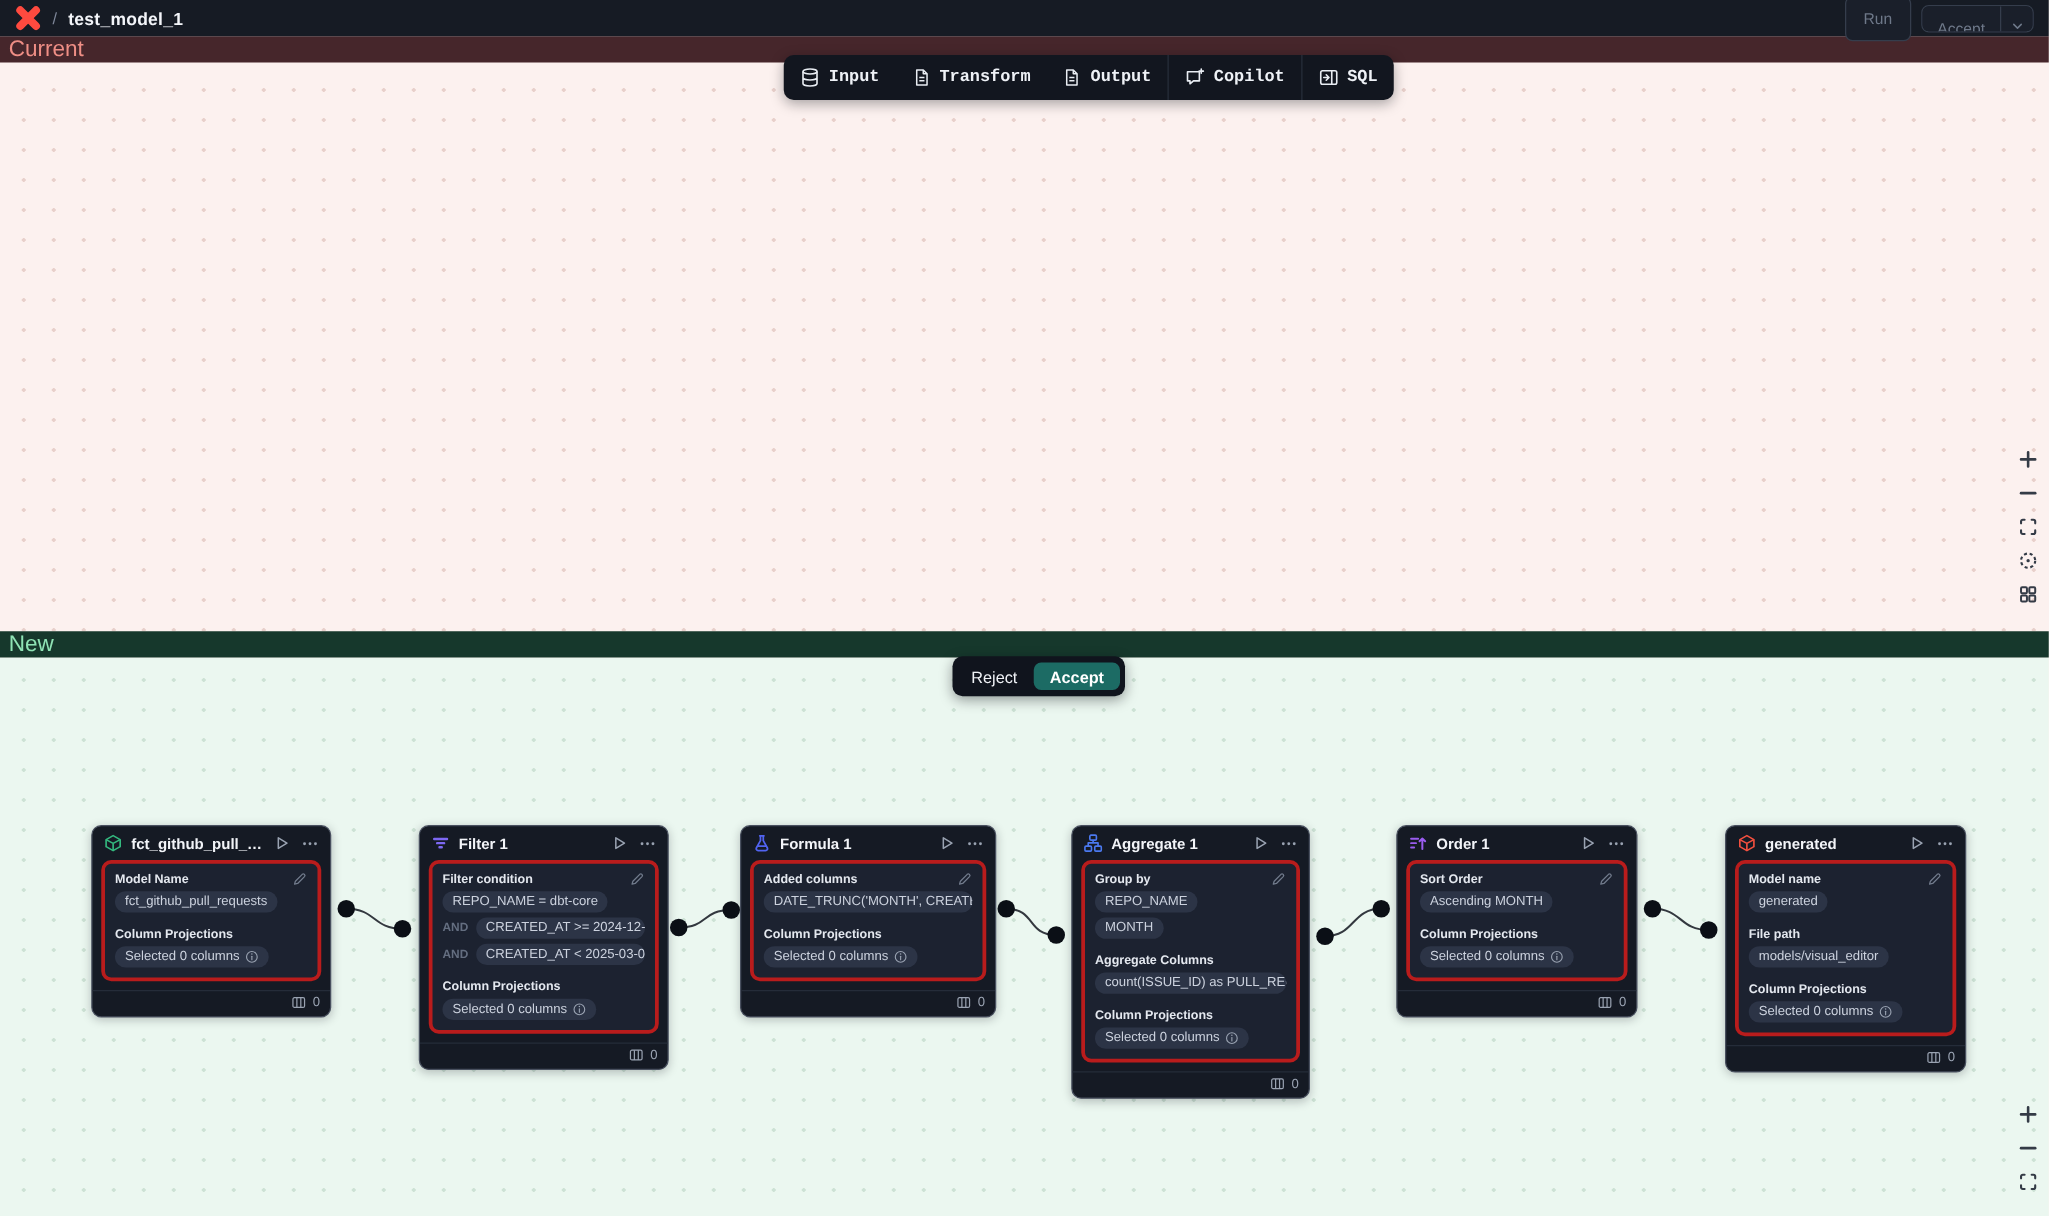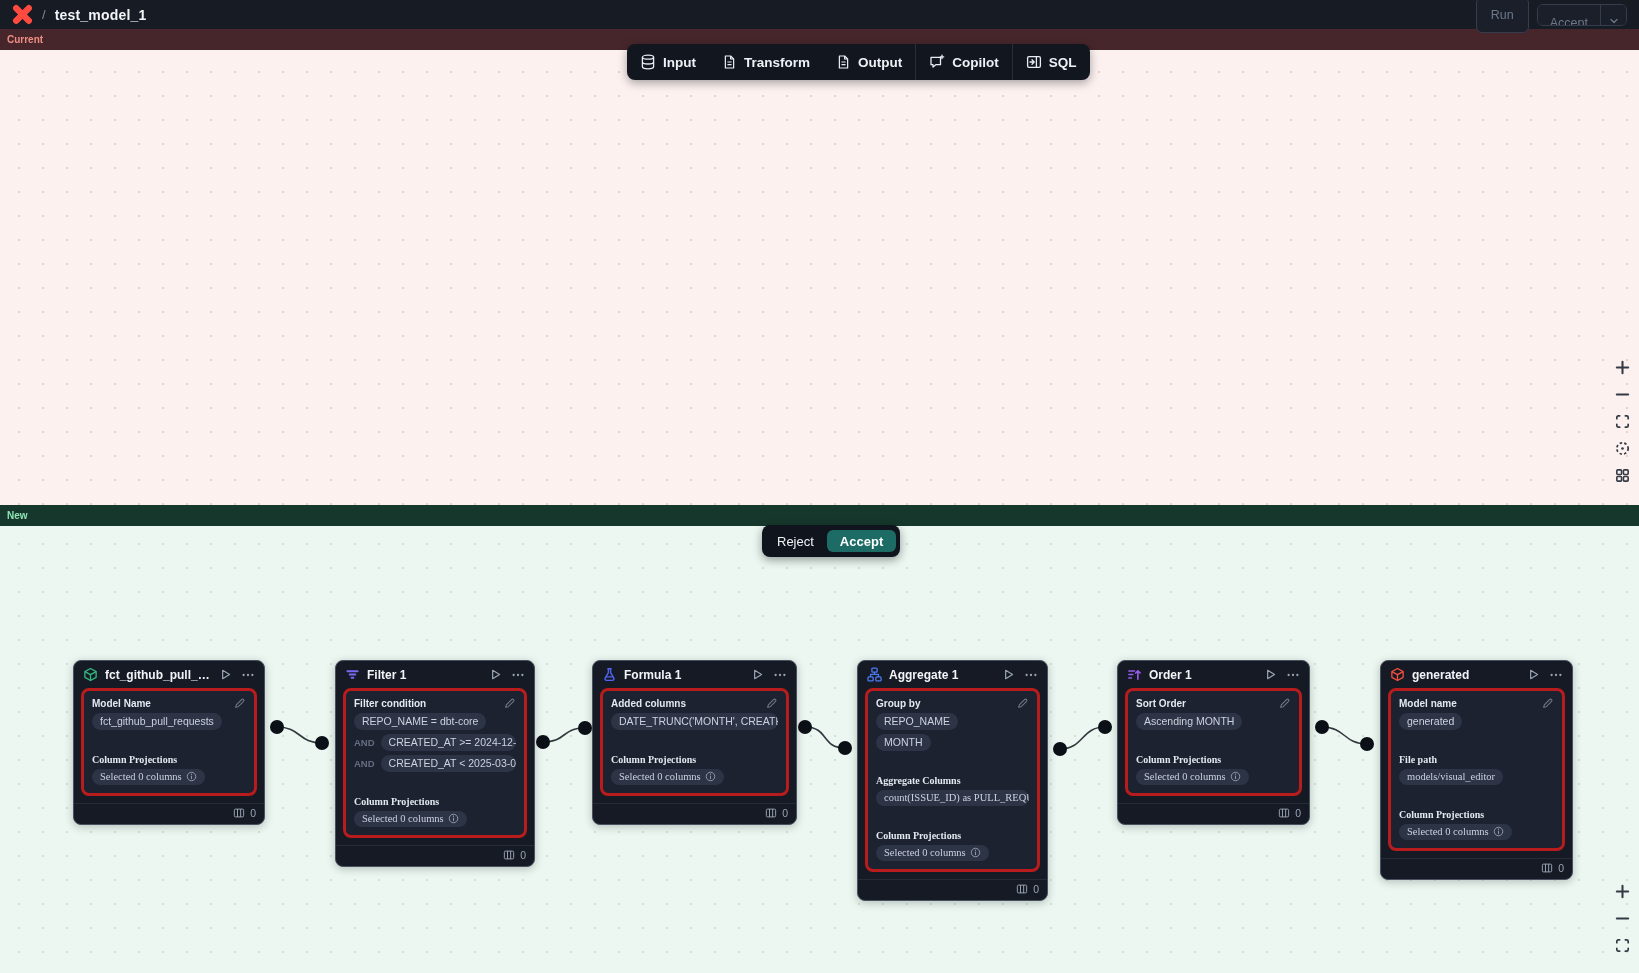--- a/index.html
+++ b/index.html
@@ -15,38 +15,38 @@
   .page-title { color:#f3f5f9; font-weight:700; font-size:14px; letter-spacing:.2px; }
   .header-actions { margin-left:auto; display:flex; gap:8px; align-items:center; }
   .btn, .split-main, .split-chevron { background:#1a1f2a; border:1px solid #353d4c; color:#6e7889;
         font-size:12.5px; font-family:inherit; height:36px; display:flex; align-items:center; cursor:pointer; }
   .btn { border-radius:6px; padding:0 14px; }
   .split-btn { display:flex; border-radius:6px; overflow:hidden; border:1px solid #353d4c; height:22px; }
   .split-main { border:none; padding:0 12px; }
   .split-chevron { border:none; border-left:1px solid #353d4c; width:26px; justify-content:center; }
 
   
-  .version-bar { position:absolute; left:0; right:0; height:21px; font-size:10px;
-                 line-height:21px; padding-left:7px; font-weight:700; z-index:8; }
+  .version-bar { position:absolute; left:0; right:0; height:21px; font-size:18px;
+                 line-height:21px; padding-left:7px; font-weight:400; z-index:8; }
   .version-bar.current { top:29px; background:#46262b; color:#ef8e85; }
   .version-bar.new { top:505px; background:#16382c; color:#8fe3b5; }
   .pane { position:absolute; left:0; right:0; }
   .current-pane { top:50px; height:455px; background:#fcf1ef;
       background-image:radial-gradient(#e8d0cb 1.3px, transparent 1.4px);
       background-size:24px 24px; background-position:7px 10px; }
   .new-pane { top:526px; height:447px; background:#ebf7f0;
       background-image:radial-gradient(#cde2d5 1.3px, transparent 1.4px);
       background-size:24px 24px; background-position:7px 6px; }
 
   
   .toolbar { position:absolute; top:44px; left:627px; height:36px; background:#12161f;
              border-radius:8px; display:flex; align-items:stretch; color:#eef1f6;
              box-shadow:0 3px 10px rgba(10,12,18,.35); z-index:25; }
   .toolbar-item { display:flex; align-items:center; gap:7px; padding:0 13px; background:none;
-                  border:none; color:#eef1f6; font-family:Liberation Sans, sans-serif; font-size:13.5px; font-weight:600; cursor:pointer; }
+                  border:none; color:#eef1f6; font-family:Liberation Mono, monospace; font-size:13.5px; font-weight:600; cursor:pointer; }
   .toolbar-item .t-icon { display:flex; align-items:center; color:#e9edf3; }
   .toolbar-sep { width:1px; background:#272e3b; }
 
   
   .review-group { position:absolute; top:508px; left:762px; height:32px; background:#10141d;
                   border-radius:8px; display:flex; align-items:center; padding:0 4px; gap:2px;
                   z-index:26; box-shadow:0 3px 10px rgba(10,12,18,.4);margin-top:17px; }
   .reject-btn { background:none; border:none; color:#f0f2f6; font-size:13px; font-family:inherit;
                 padding:0 11px; height:24px; cursor:pointer; }
   .accept-btn { background:#1c6b64; border:none; color:#fff; font-size:13px; font-weight:600;
@@ -66,21 +66,21 @@
   .node { position:absolute; background:#151a24; border:1px solid #49505f; border-radius:8px;
           color:#dfe3ea; box-shadow:0 2px 8px rgba(20,24,32,.25); }
   .node-header { display:flex; align-items:center; gap:7px; padding:6px 9px; }
   .n-icon { display:flex; align-items:center; }
   .n-title { font-size:12px; font-weight:700; color:#f2f4f8; white-space:nowrap; overflow:hidden;
              text-overflow:ellipsis; flex:1; }
   .n-actions { display:flex; align-items:center; gap:9px; color:#99a2b1; }
   .n-play, .n-more { display:flex; align-items:center; cursor:pointer; }
   .node-panel { margin:0 7px 7px; background:#1c2230; border:3px solid #b91c1c; border-radius:8px;
                 padding:6px 8px 8px; }
-  .section + .section { margin-top:24px;font-family:Liberation Serif, serif; }
+  .section + .section { margin-top:12px; }
   .label-row { display:flex; align-items:center; justify-content:space-between; margin-bottom:2px; }
   .s-label { font-size:10px; font-weight:700; color:#e4e8ef; }
   .pencil { color:#717b8c; display:flex; cursor:pointer; }
   .pill-row { display:flex; align-items:center; gap:6px; margin-top:4px; min-width:0; }
   .and { color:#646e80; font-size:9.5px; font-weight:700; flex:none; }
   .pill { background:#2c3446; border-radius:9px; padding:2px 8px 3px; font-size:10.5px; color:#ccd2de;
           white-space:nowrap; overflow:hidden; text-overflow:ellipsis; max-width:100%;
           display:inline-flex; align-items:center; gap:4px; cursor:pointer; }
   .pill .info { display:flex; color:#9aa3b2; flex:none; }
   .node-footer { display:flex; justify-content:flex-end; align-items:center; gap:5px;

